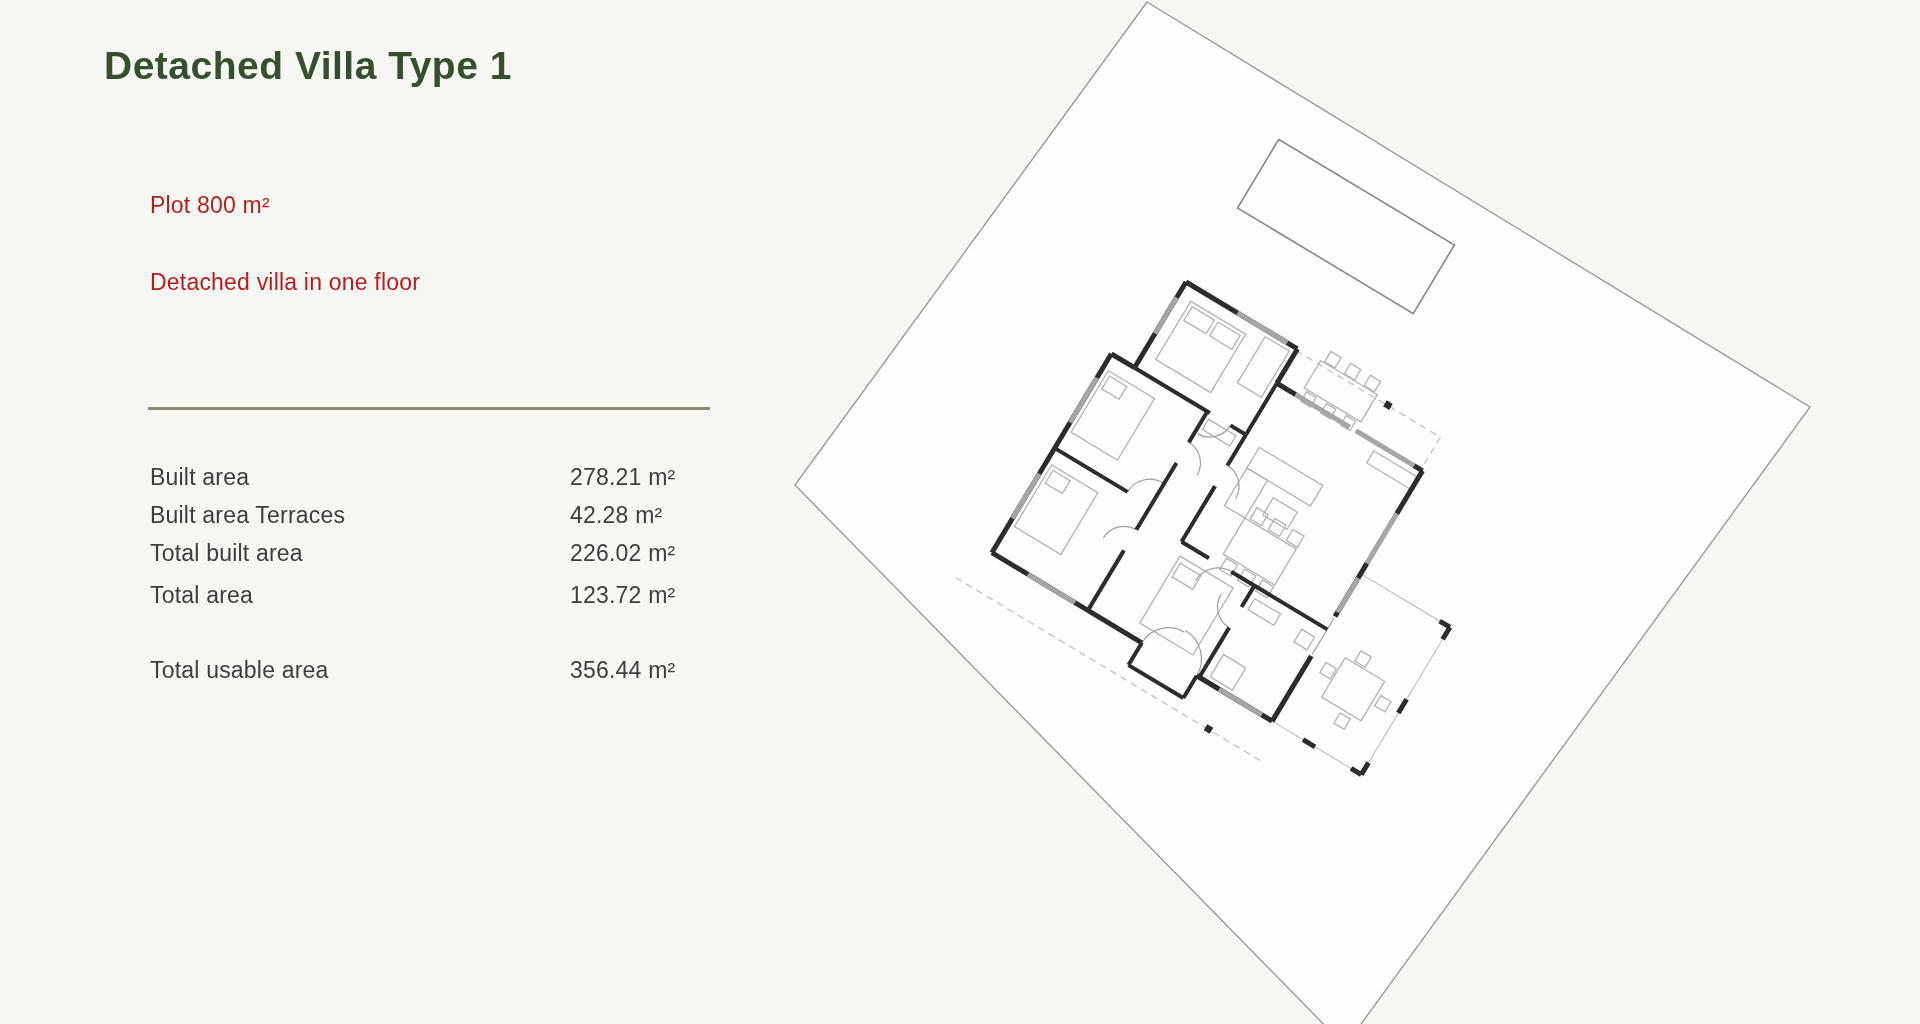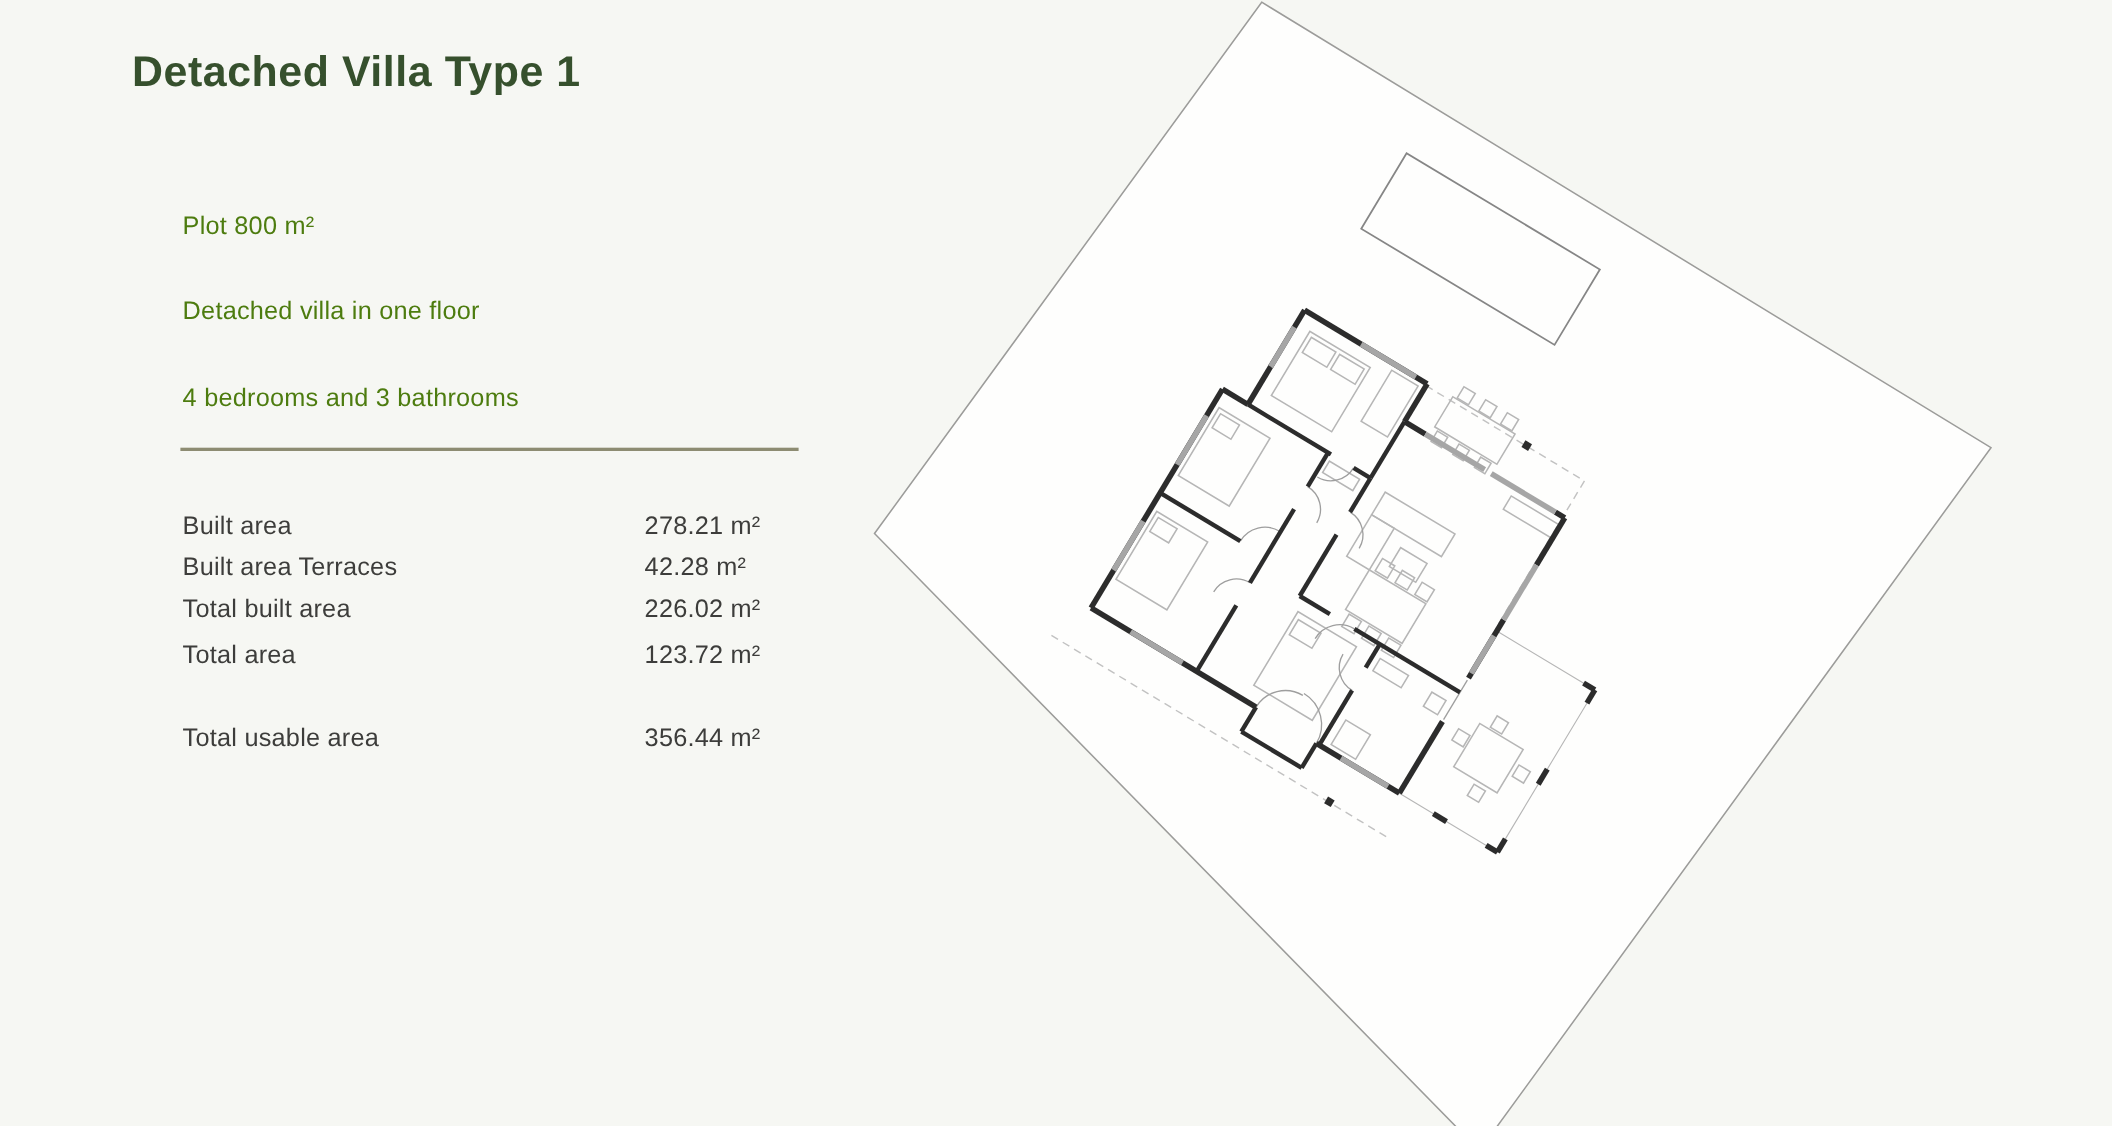--- a/index.html
+++ b/index.html
@@ -3,28 +3,28 @@
 <meta charset="utf-8">
 <style>
   html,body{margin:0;padding:0;}
   body{
     width:1920px;height:1024px;position:relative;overflow:hidden;
     background:#f6f7f3;
     font-family:"Liberation Sans", sans-serif;
     color:#3d3d3b;
   }
   .plan-svg{position:absolute;left:0;top:0;z-index:0;}
-  .left-panel{position:absolute;left:0;top:0;width:780px;height:1024px;z-index:1;margin-left:16px;}
+  .left-panel{position:absolute;left:0;top:0;width:780px;height:1024px;z-index:1;}
   .page-title{
     position:absolute;left:104px;top:44px;margin:0;
     font-size:39px;font-weight:bold;letter-spacing:0.5px;color:#36502d;
   }
   .spec-line{
     position:absolute;left:150px;margin:0;
-    font-size:23px;line-height:26px;color:#4d7c0f;letter-spacing:0.2px;
+    font-size:23px;line-height:26px;color:#b91c1c;letter-spacing:0.2px;
   }
   .spec-1{top:192px;}
   .spec-2{top:269px;}
   .spec-3{top:348px;}
   .divider{
     position:absolute;left:148px;top:407px;width:562px;height:3px;
     background:#8d8c72;border:none;margin:0;
   }
   .area-row{position:absolute;left:150px;width:620px;font-size:23px;letter-spacing:0.2px;}
   .area-row .lbl{position:absolute;left:0;top:0;white-space:nowrap;text-align:right;}
@@ -183,21 +183,20 @@
     </g>
   </g>
 </svg>
 
 <div class="left-panel">
 
   <h1 class="page-title">Detached Villa Type 1</h1>
 
   <p class="spec-line spec-1">Plot 800 m²</p>
   <p class="spec-line spec-2">Detached villa in one floor</p>
-  <p class="spec-line spec-3">4 bedrooms and 3 bathrooms</p>
 
   <hr class="divider">
 
   <div class="area-row row-0">
     <span class="lbl">Built area</span>
     <span class="val">278.21 m²</span>
   </div>
   <div class="area-row row-1">
     <span class="lbl">Built area Terraces</span>
     <span class="val">42.28 m²</span>

